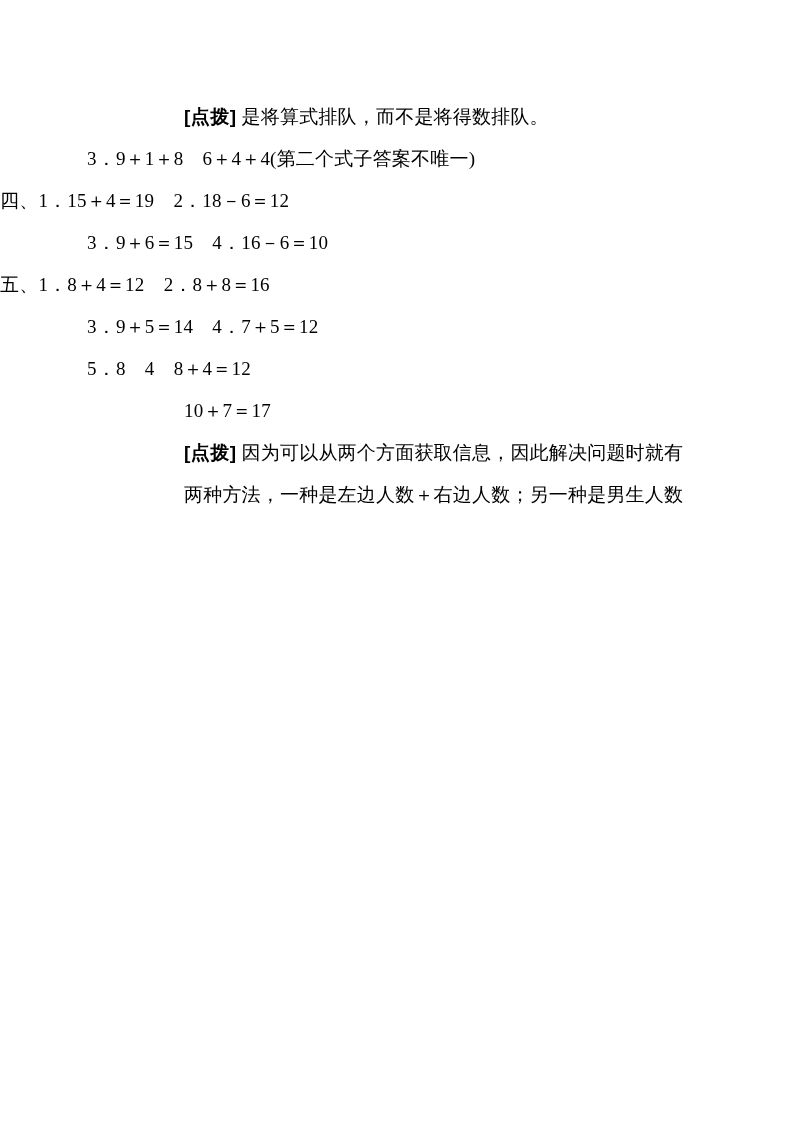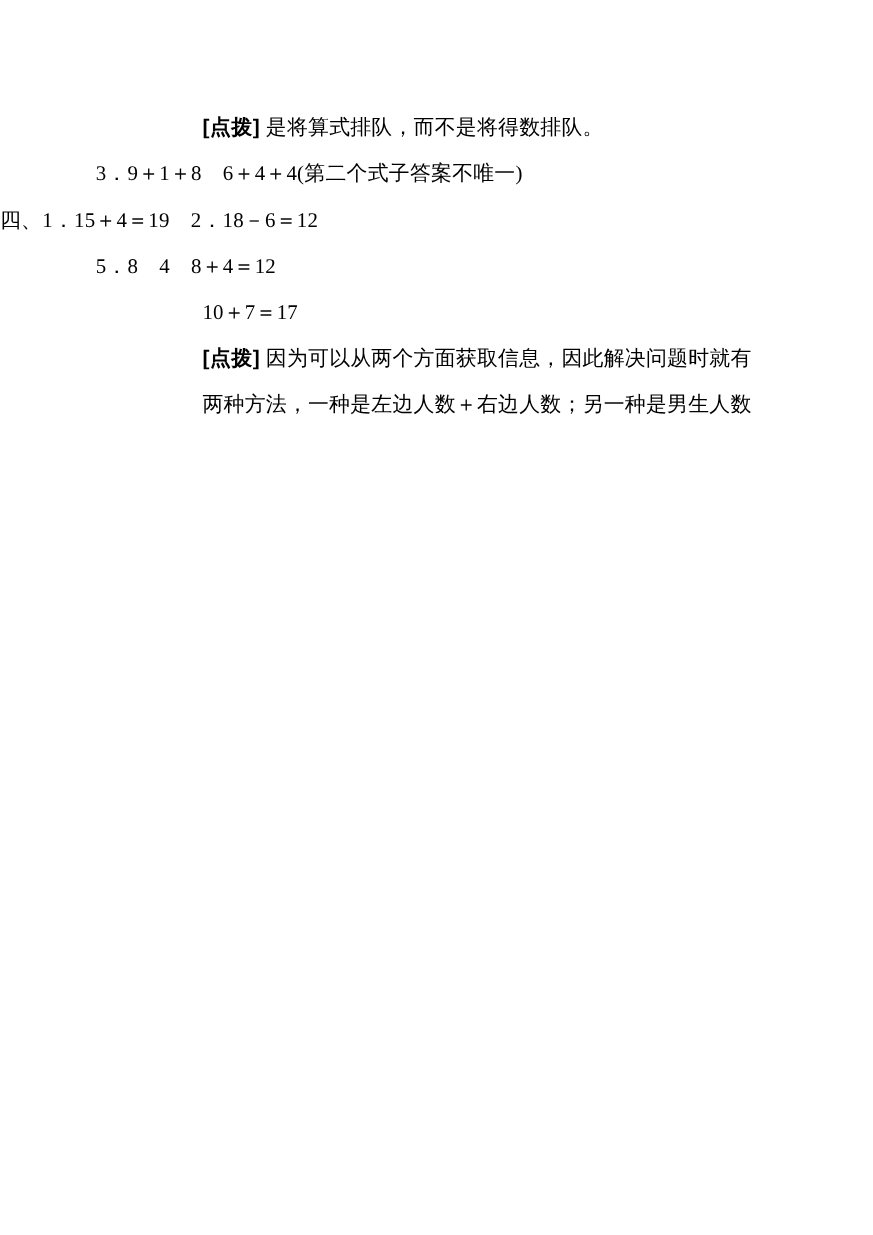--- a/index.html
+++ b/index.html
@@ -45,22 +45,25 @@
 
 <div class="page">
   <div class="doc">
 
     <div class="line indent-2"><span class="hint-prefix">[点拨]</span><span class="answer-text"> 是将算式排队，而不是将得数排队。</span></div>
 
     <div class="line indent-1"><span class="answer-text">3．9＋1＋8　6＋4＋4(第二个式子答案不唯一)</span></div>
 
     <div class="line indent-0"><span class="answer-text">四、1．15＋4＝19　2．18－6＝12</span></div>
 
+    <div class="line indent-1"><span class="answer-text">3．9＋6＝15　4．16－6＝10</span></div>
 
+    <div class="line indent-0"><span class="answer-text">五、1．8＋4＝12　2．8＋8＝16</span></div>
 
+    <div class="line indent-1"><span class="answer-text">3．9＋5＝14　4．7＋5＝12</span></div>
 
     <div class="line indent-1"><span class="answer-text">5．8　4　8＋4＝12</span></div>
 
 
     <div class="line indent-2"><span class="answer-text">10＋7＝17</span></div>
 
     <div class="line indent-2"><span class="hint-prefix">[点拨]</span><span class="answer-text"> 因为可以从两个方面获取信息，因此解决问题时就有</span></div>
 
     <div class="line indent-2"><span class="answer-text">两种方法，一种是左边人数＋右边人数；另一种是男生人数</span></div>
 

